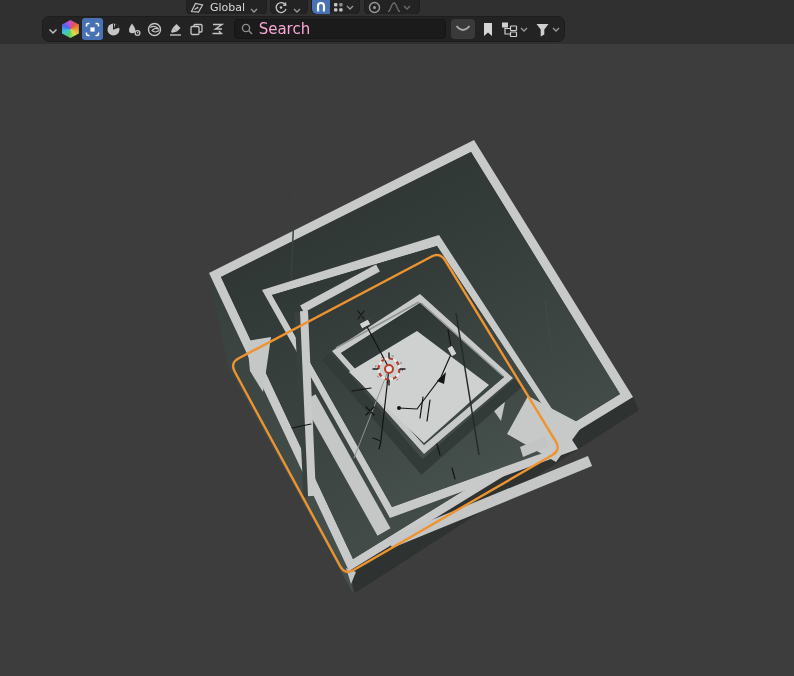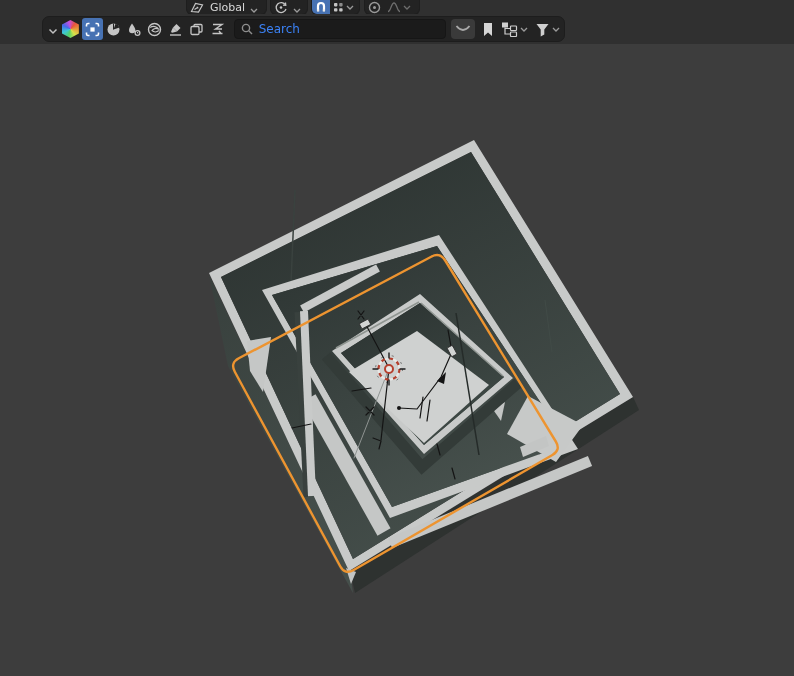--- a/index.html
+++ b/index.html
@@ -21,21 +21,21 @@
   .chev{display:inline-block;margin:0 2px;}
   .pill2{position:absolute;left:42px;top:16px;width:523px;height:26px;background:var(--pill_bg);
     border:1px solid #1d1d1d;border-radius:7px;box-sizing:border-box;display:flex;align-items:center;}
   .toolbtn{width:21px;height:22px;border-radius:3px;display:flex;align-items:center;justify-content:center;}
   .toolbtn.active{background:var(--accent_blue);}
   .hexwrap{width:17px;height:18px;margin:0 3px 0 2px;
     clip-path:polygon(50% 0,100% 25%,100% 75%,50% 100%,0 75%,0 25%);
     background:conic-gradient(from 40deg,#e8523d,#e89c3a,#d8e34a,#52d06a,#3dc8d8,#4668e8,#c44fe0,#e8523d);}
   .search{margin-left:6px;width:214px;height:20px;background:#1b1b1b;border:1px solid #161616;
     border-radius:4px;display:flex;align-items:center;padding:0 6px;box-sizing:border-box;}
-  .search .ph{font-size:12px;color:#3b82f6;margin-left:6px;}
+  .search .ph{font-size:15px;color:#f9a8d4;margin-left:6px;}
   .rbtn{height:20px;border-radius:4px;display:flex;align-items:center;justify-content:center;}
   .curvebtn{width:24px;background:#3a3a3a;margin-left:5px;}
   
   #vp{position:absolute;left:0;top:44px;width:794px;height:632px;}
   .wtop{fill:var(--wall_top);} .floor{fill:var(--floor_light);}
   .corr{stroke:#c5c7c6;fill:none;}
   .wire{stroke:#141414;stroke-width:1.2;fill:none;stroke-linecap:round;}
 </style>
 </head>
 <body>

